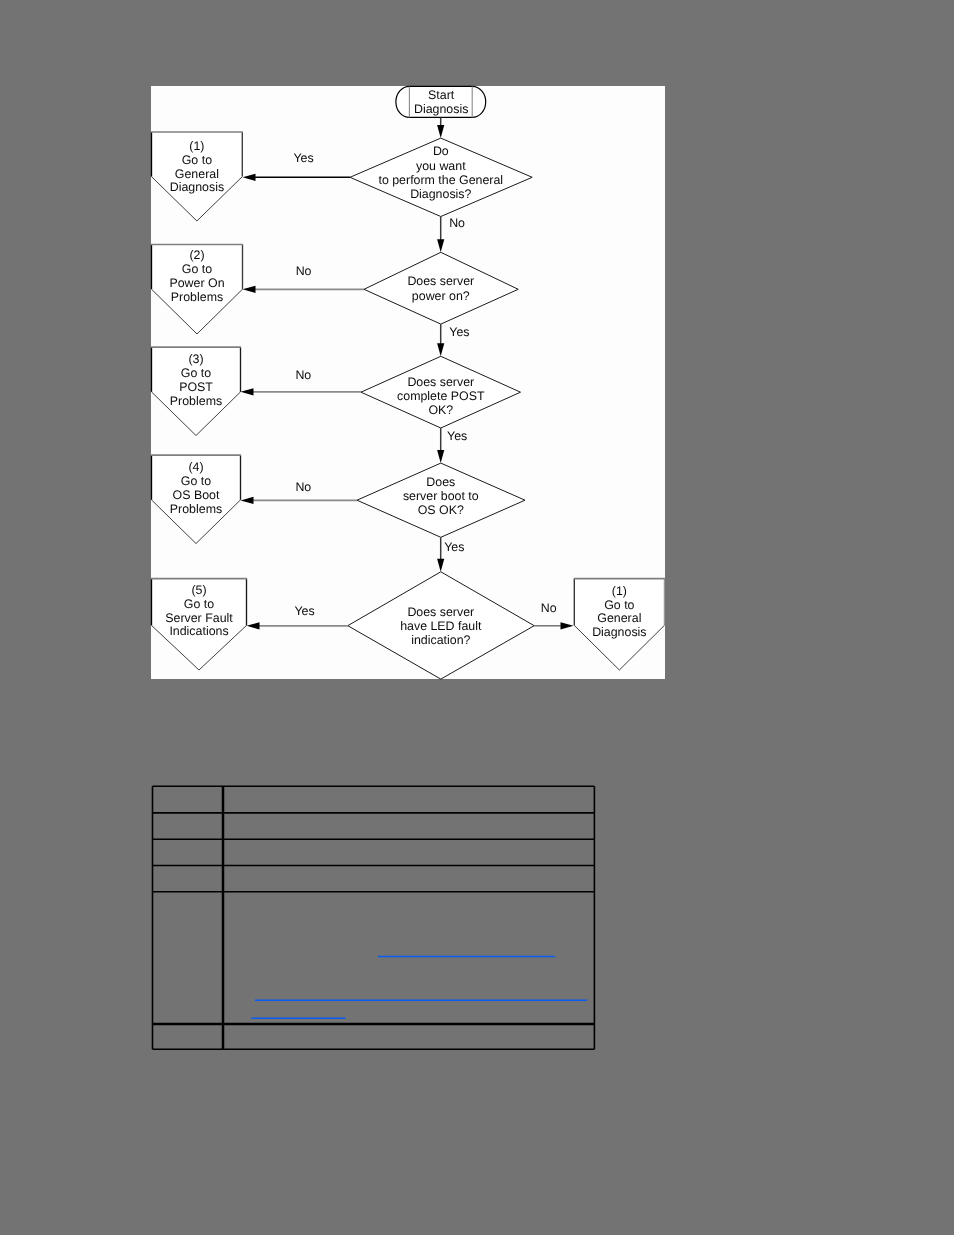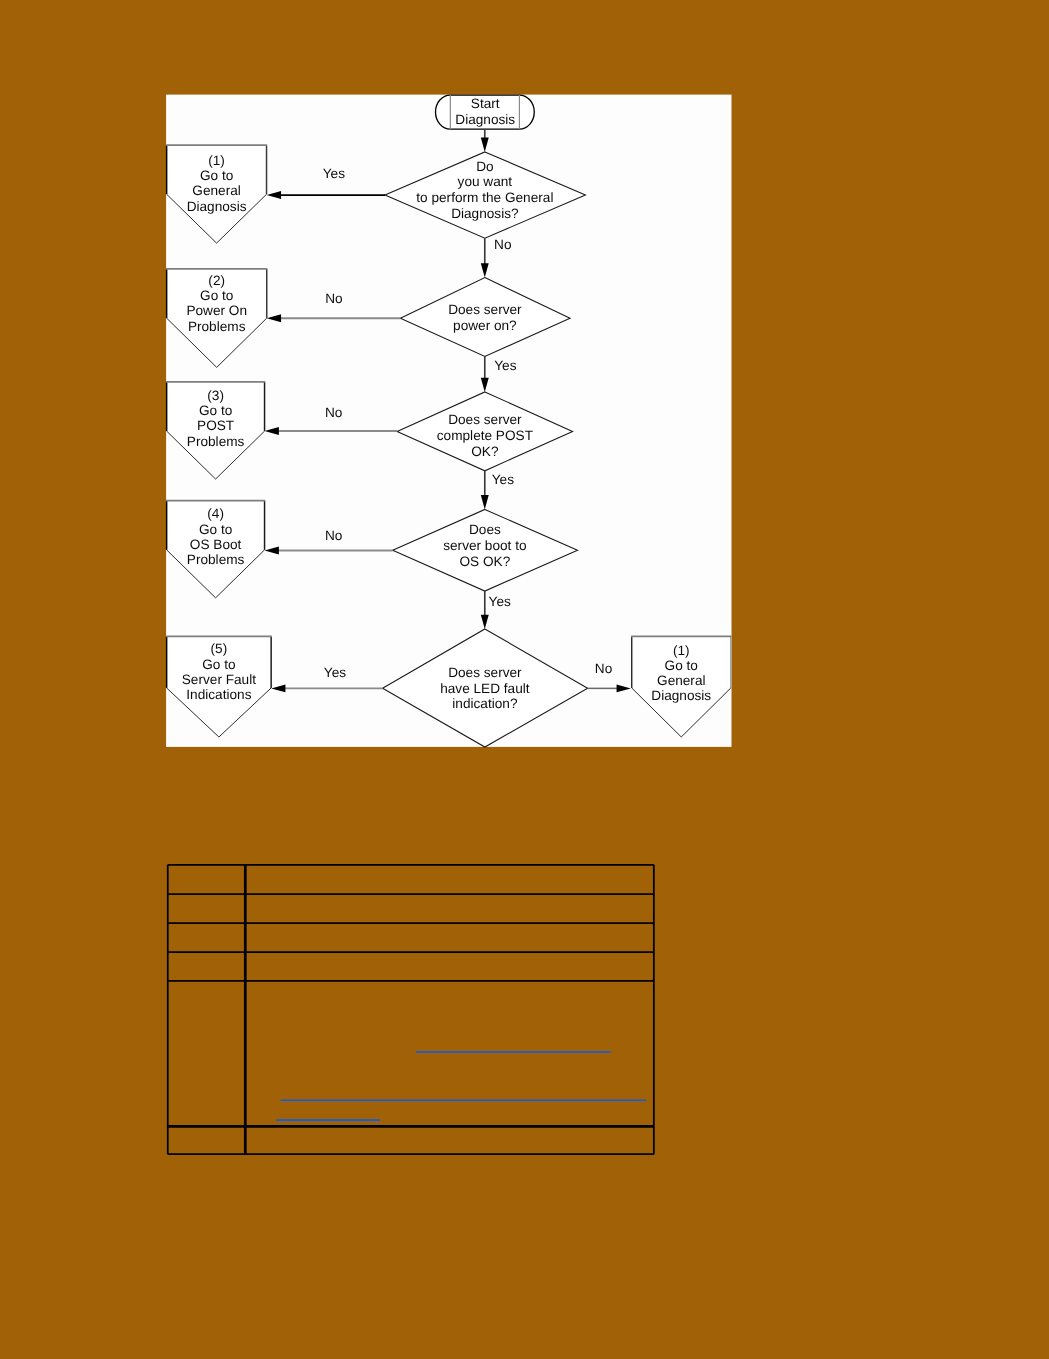--- a/index.html
+++ b/index.html
@@ -1,18 +1,18 @@
 <!DOCTYPE html>
 <html><head>
 <meta charset="utf-8">
 <title>Server diagnosis flowchart page</title>
 <style>
   html,body{margin:0;padding:0;background:#ffffff;}
   body{width:954px;height:1235px;font-family:"Liberation Sans",sans-serif;color:#000;overflow:hidden;}
-  #page{position:relative;width:954px;height:1235px;background:#a16207;}
+  #page{position:relative;width:954px;height:1235px;background:#737373;}
   #flow-svg{position:absolute;left:0;top:0;display:block;}
   svg text{font-family:"Liberation Sans",sans-serif;font-size:12.4px;fill:#0d0d0d;text-anchor:middle;
            -webkit-font-smoothing:antialiased;text-rendering:geometricPrecision;}
   .shape{fill:#ffffff;stroke:#1a1a1a;stroke-width:1.0;}
   .shape-fill{fill:#ffffff;stroke:none;}
   .shape-edge{stroke:#000000;stroke-width:1.3;fill:none;}
   .terminator{fill:#ffffff;stroke:#000000;stroke-width:1.2;}
   .term-divider{stroke:#8a8a8a;stroke-width:1.1;fill:none;}
   .top-edge{stroke:#7f7f7f;stroke-width:1.6;fill:none;}
   .thin-edge{stroke:#2a2a2a;stroke-width:0.9;fill:none;}

